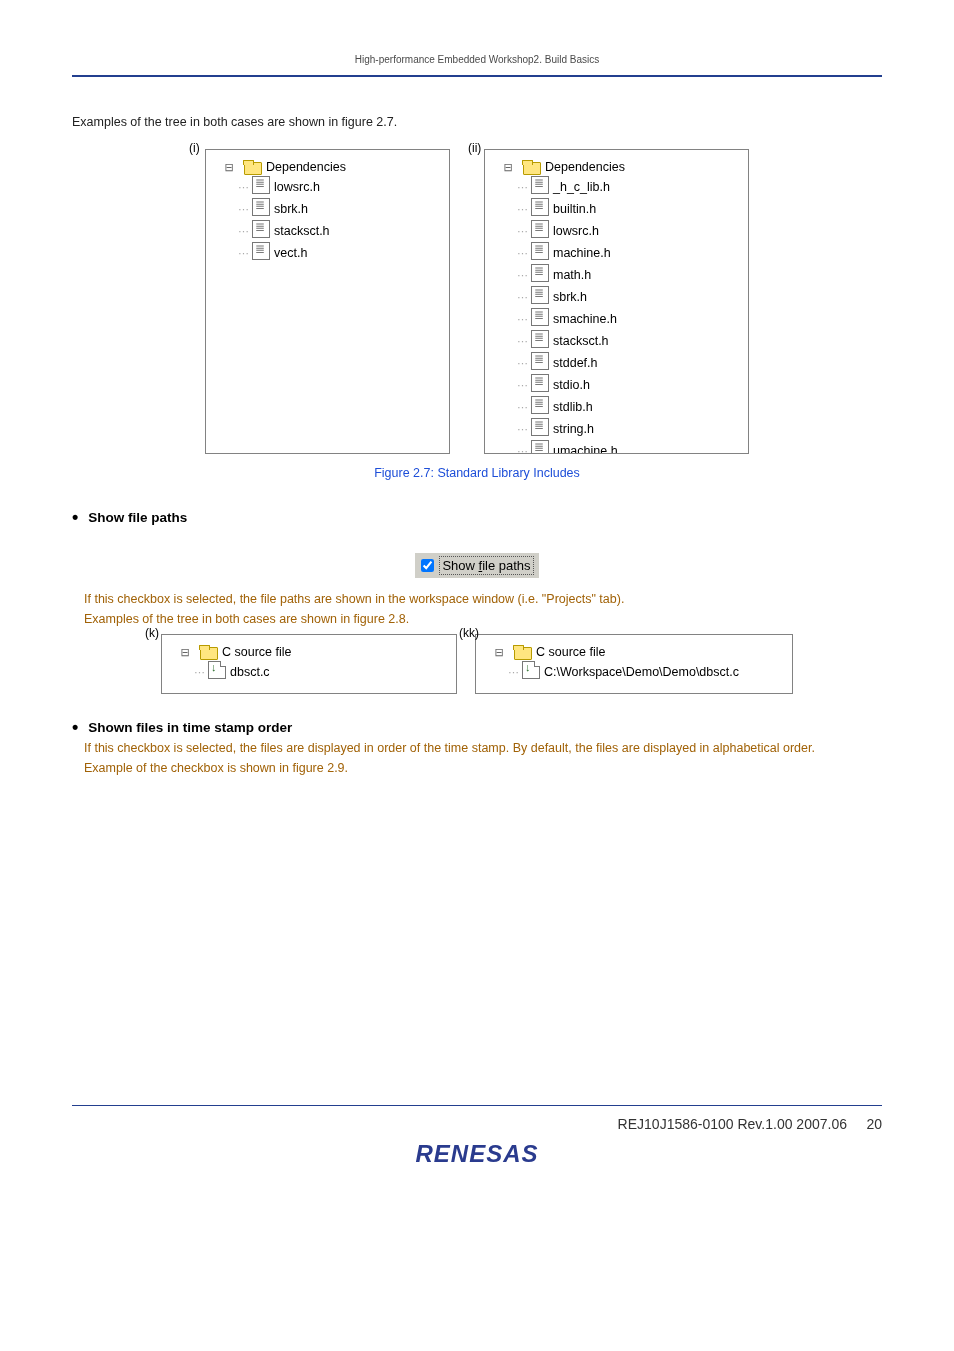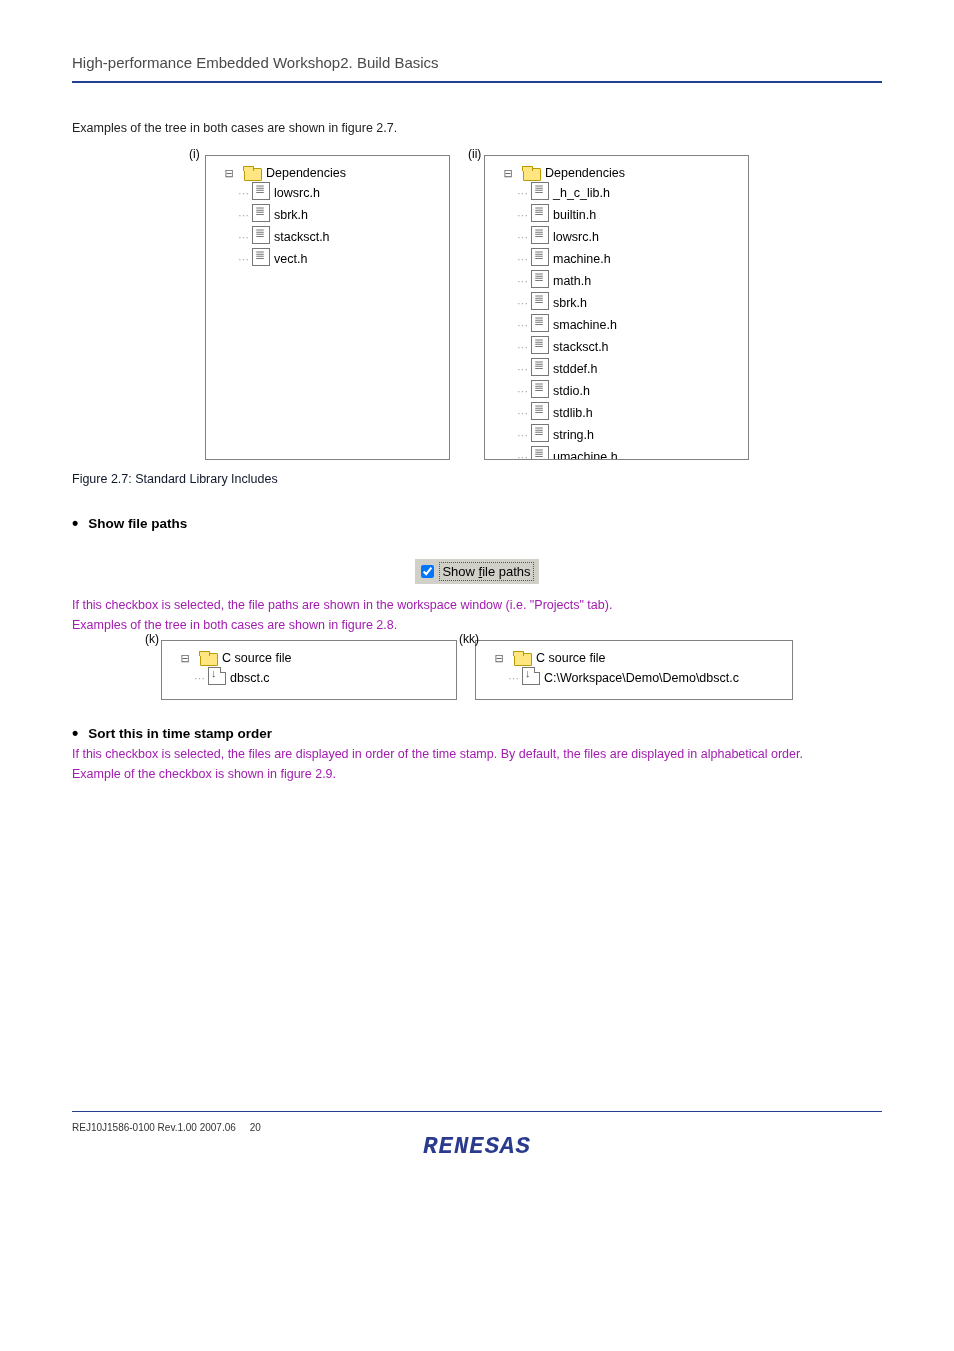--- a/index.html
+++ b/index.html
@@ -14,22 +14,22 @@
   .page {
     padding: 58px 72px 40px 72px;
   }
   .top-rule {
     height: 2px;
     background: #233f8f;
     margin: 0 0 38px 0;
   }
   .header-line {
     display: flex;
-    justify-content: flex-start;
-    font-size: 15px;
+    justify-content: center;
+    font-size: 10px;
     color: #4a4a4a;
     margin: -4px 0 10px 0;
   }
   .section-text {
     margin: 18px 0;
     font-size: 12.5px;
     color: #222;
   }
   .figs-row {
     display: flex;
@@ -164,58 +164,58 @@
   }
   .checkbox-box input {
     margin: 0;
   }
   .checkbox-label {
     outline: 1px dotted #555;
     padding: 1px 2px;
   }
   .u { text-decoration: underline; }
   .figcap {
-    text-align: left;
+    text-align: center;
     font-size: 12.5px;
-    color: #0f172a;
+    color: #1d4ed8;
     margin: 12px 0 30px 0;
   }
   .bullet {
     display: flex;
     gap: 10px;
     font-size: 13.5px;
     font-weight: bold;
     margin: 26px 0 6px 0;
     color: #000;
   }
   .bullet .dot {
     font-size: 18px;
     line-height: 14px;
   }
   .body-text {
     font-size: 12.5px;
-    margin: 6px 0;
-    color: #a21caf;
+    margin: 6px 12px;
+    color: #a16207;
   }
   .spacer-xl { height: 300px; }
   .footer-rule {
     height: 1px;
     background: #233f8f;
     margin: 24px 0 10px 0;
   }
   .footer {
-    text-align: left;
-    font-size: 10px;
+    text-align: right;
+    font-size: 14px;
     color: #333;
   }
   .renesas {
     display: flex;
     justify-content: center;
-    margin: 0 0 2px 0;
-    font-family: Liberation Mono, monospace;
+    margin: 8px 0 2px 0;
+    font-family: Liberation Sans, sans-serif;
     font-style: italic;
     font-weight: 900;
     color: #2a3b8e;
     font-size: 24px;
     letter-spacing: 1px;
   }
 </style>
 </head>
 <body>
 <div class="page">
@@ -456,21 +456,21 @@
           </li>
         </ul>
       </div>
     </div>
   </div>
 </div>
 
 
 <div class="bullet">
   <span class="dot">•</span>
-  <span>Sort this in time stamp order</span>
+  <span>Shown files in time stamp order</span>
 </div>
 
 
 
 <p class="body-text">If this checkbox is selected, the files are displayed in order of the time stamp. By default, the files are displayed in alphabetical order.</p>
 <p class="body-text">Example of the checkbox is shown in figure 2.9.</p>
 
 <div class="spacer-xl"></div>
 
 <div class="footer-rule"></div>

